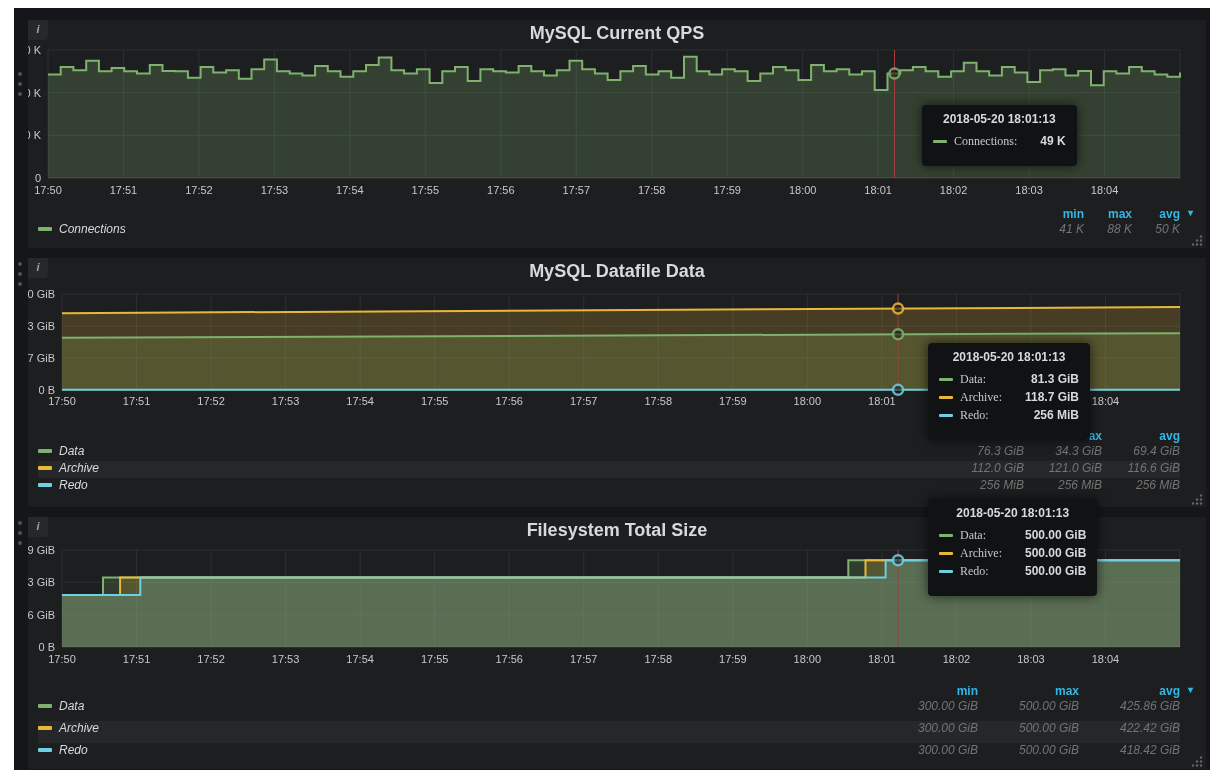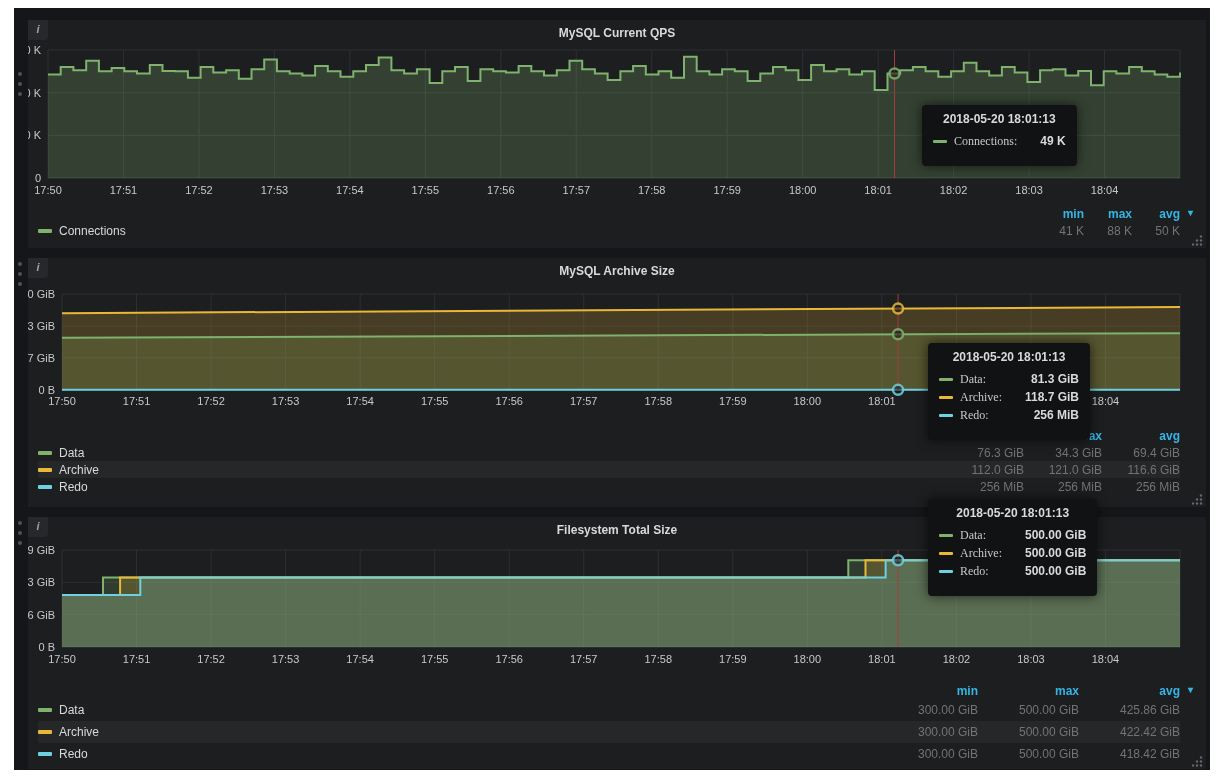--- a/index.html
+++ b/index.html
@@ -6,41 +6,41 @@
   body { background:#ffffff; font-family:"Liberation Sans", sans-serif; }
   .page { position:relative; width:1224px; height:784px; background:#ffffff; overflow:hidden; }
   .dashboard { position:absolute; left:14px; top:8px; width:1196px; height:762px; background:#141619; }
 
   .panel { position:absolute; left:14px; width:1178px; background:#1d1e20; }
   #panel-1 { top:12px;  height:228px; }
   #panel-2 { top:250px; height:249px; }
   #panel-3 { top:509px; height:252px; }
 
   .panel-header { position:absolute; top:0; left:0; right:0; height:26px; text-align:center; z-index:3; }
-  .panel-title { display:inline-block; font-size:12px; font-weight:bold; color:#d8d9da; line-height:26px; cursor:pointer; }
+  .panel-title { display:inline-block; font-size:18px; font-weight:bold; color:#d8d9da; line-height:26px; cursor:pointer; }
 
   .info-corner { position:absolute; top:0; left:0; width:20px; height:20px; background:#26282c;
     border-bottom-right-radius:4px; z-index:4; cursor:pointer; }
   .info-corner span { display:block; width:100%; text-align:center; font-size:11px; font-style:italic;
     font-weight:bold; color:#9fa3a8; line-height:18px; }
 
   svg.chart { position:absolute; left:0; top:0; width:100%; height:100%; z-index:1; }
 
   .gutter-dots { position:absolute; left:4px; width:4px; z-index:2; }
   #gutter-1 { top:64px; } #gutter-2 { top:254px; } #gutter-3 { top:513px; }
   .gutter-dots i { display:block; width:4px; height:4px; border-radius:50%; background:#4e5156; margin-bottom:6px; }
 
   .legend { position:absolute; left:10px; right:26px; font-size:12px; color:#d8d9da; z-index:2; }
   #panel-1 .legend { top:186px; }
   #panel-2 .legend { top:170px; }
   #panel-3 .legend { top:166px; }
   .legend-header { display:flex; justify-content:flex-end; height:16px; align-items:center; }
   .legend-header .hcell { text-align:right; color:#33b5e5; font-weight:bold; cursor:pointer; position:relative; }
   .legend-header .caret { position:absolute; right:-13px; top:0; color:#33b5e5; font-size:10px; cursor:pointer; }
-  .legend-row { display:flex; align-items:center; }
+  .legend-row { display:flex; align-items:flex-start;font-style:italic; }
   #panel-1 .legend-row, #panel-2 .legend-row { height:17px; }
   #panel-3 .legend-row { height:22px; }
   .legend-row.stripe { background:rgba(255,255,255,0.045); }
   .series-label { display:flex; align-items:center; gap:7px; margin-right:auto; cursor:pointer; }
   .chip { width:14px; height:4px; border-radius:1px; }
   .vcell { text-align:right; color:#737373; }
   .w-narrow { width:48px; }
   .w-mid { width:78px; }
   .w-wide { width:101px; }
 
@@ -155,21 +155,21 @@
         <circle cx="5" cy="9.5" r="1.2" fill="#63666c"></circle>
           <circle cx="1" cy="9.5" r="1.2" fill="#63666c"></circle>
       </svg>
     </div>
 
     <div class="panel" id="panel-2">
       <div class="info-corner">
         <span>i</span>
       </div>
       <div class="panel-header">
-        <span class="panel-title">MySQL Archive Size</span>
+        <span class="panel-title">MySQL Datafile Data</span>
       </div>
       <svg class="chart" viewBox="0 0 1178 249">
           <line x1="34" x2="34" y1="36" y2="132" stroke="#2c2f34" stroke-width="1"></line>
           <line x1="108.53333333333333" x2="108.53333333333333" y1="36" y2="132" stroke="#2c2f34" stroke-width="1"></line>
           <line x1="183.06666666666666" x2="183.06666666666666" y1="36" y2="132" stroke="#2c2f34" stroke-width="1"></line>
           <line x1="257.6" x2="257.6" y1="36" y2="132" stroke="#2c2f34" stroke-width="1"></line>
           <line x1="332.1333333333333" x2="332.1333333333333" y1="36" y2="132" stroke="#2c2f34" stroke-width="1"></line>
           <line x1="406.66666666666663" x2="406.66666666666663" y1="36" y2="132" stroke="#2c2f34" stroke-width="1"></line>
           <line x1="481.20000000000005" x2="481.20000000000005" y1="36" y2="132" stroke="#2c2f34" stroke-width="1"></line>
           <line x1="555.7333333333333" x2="555.7333333333333" y1="36" y2="132" stroke="#2c2f34" stroke-width="1"></line>

